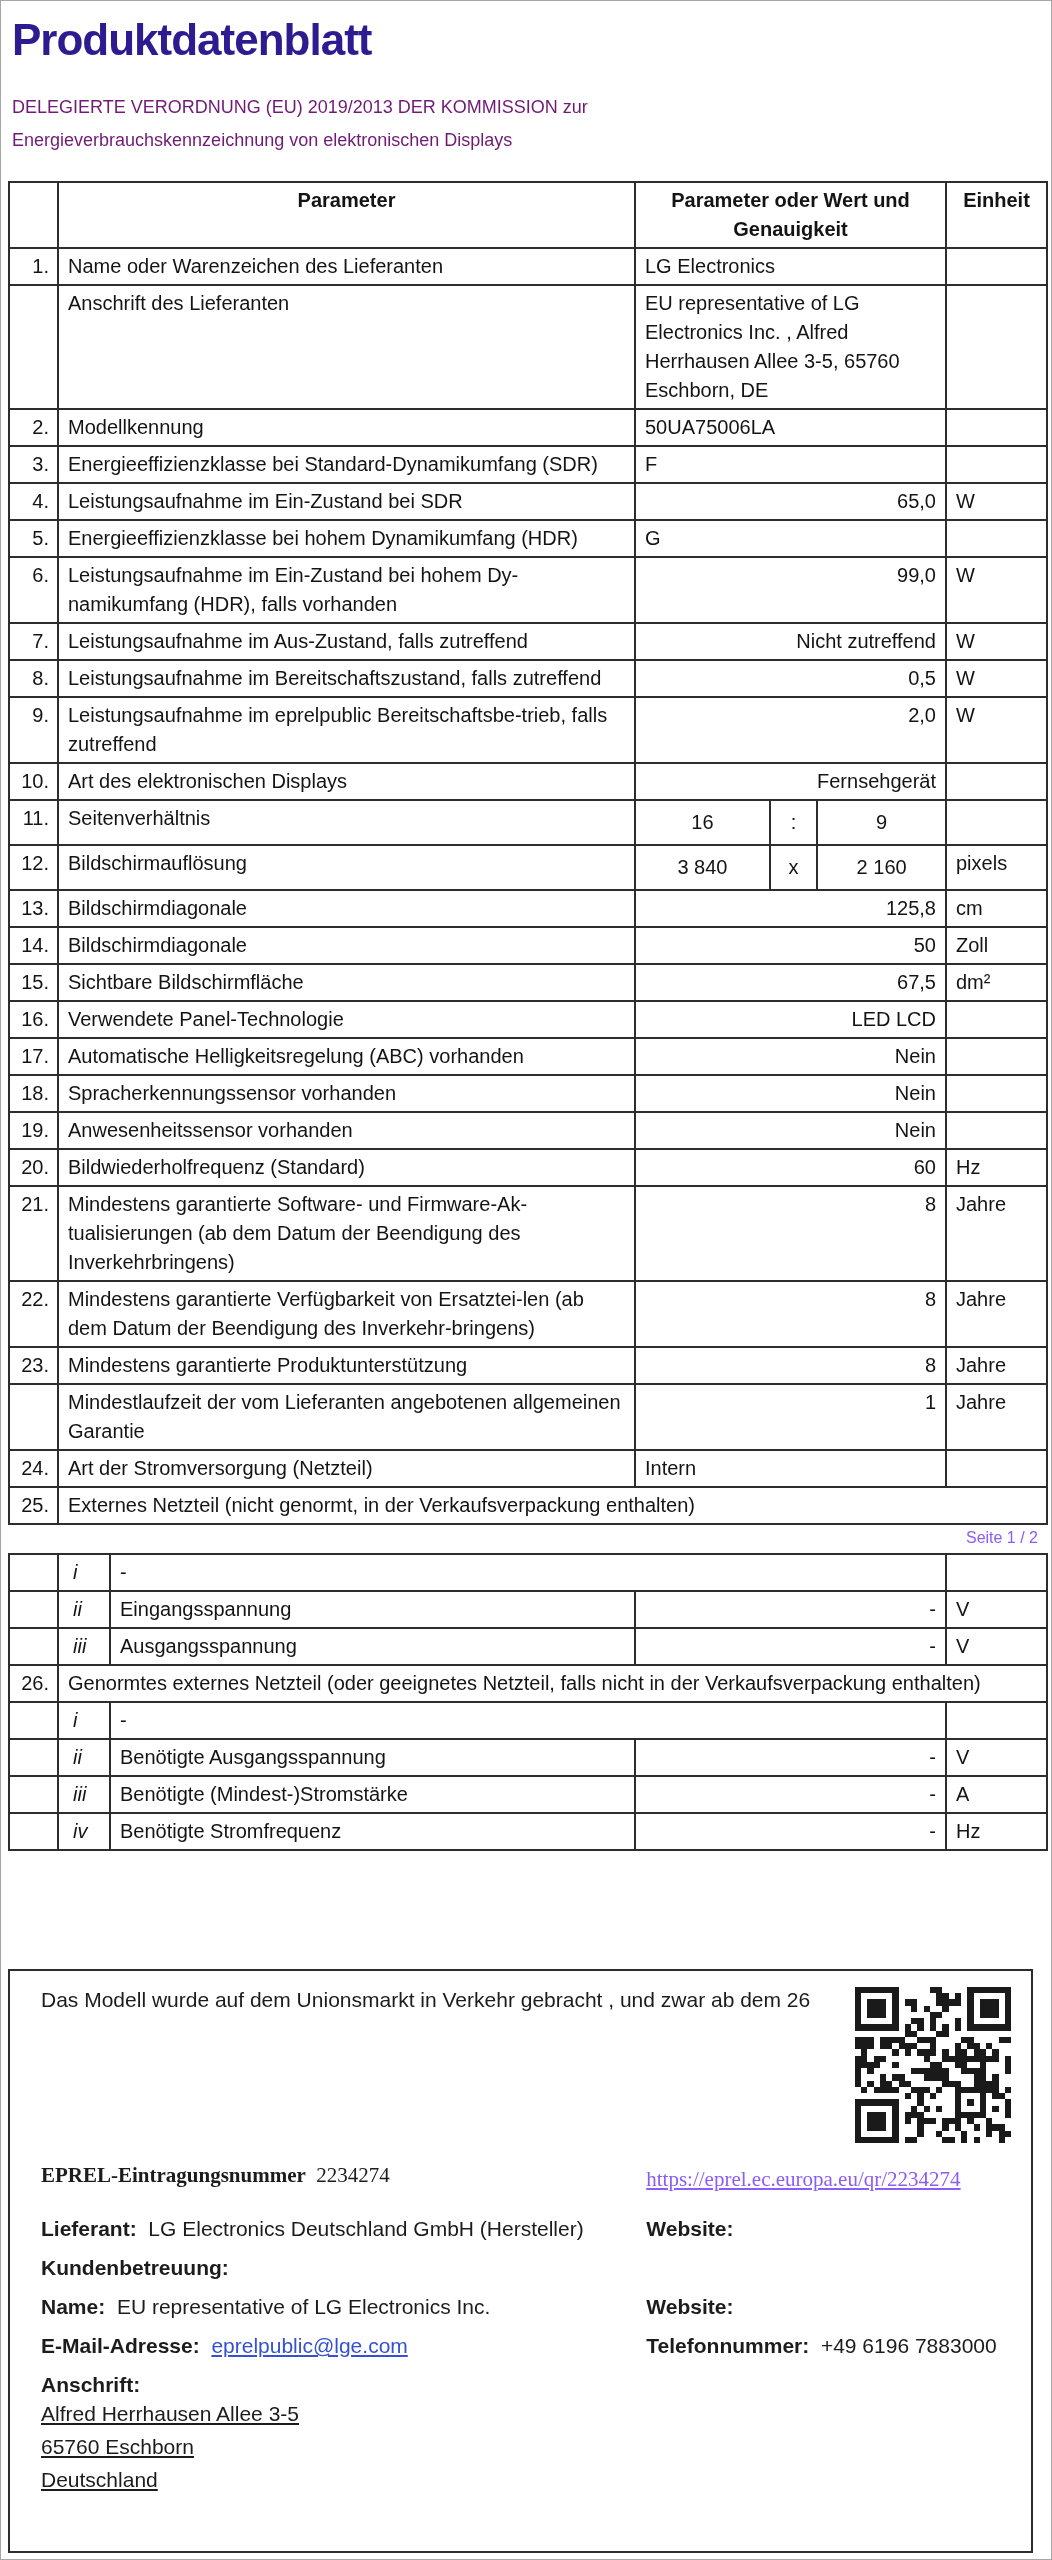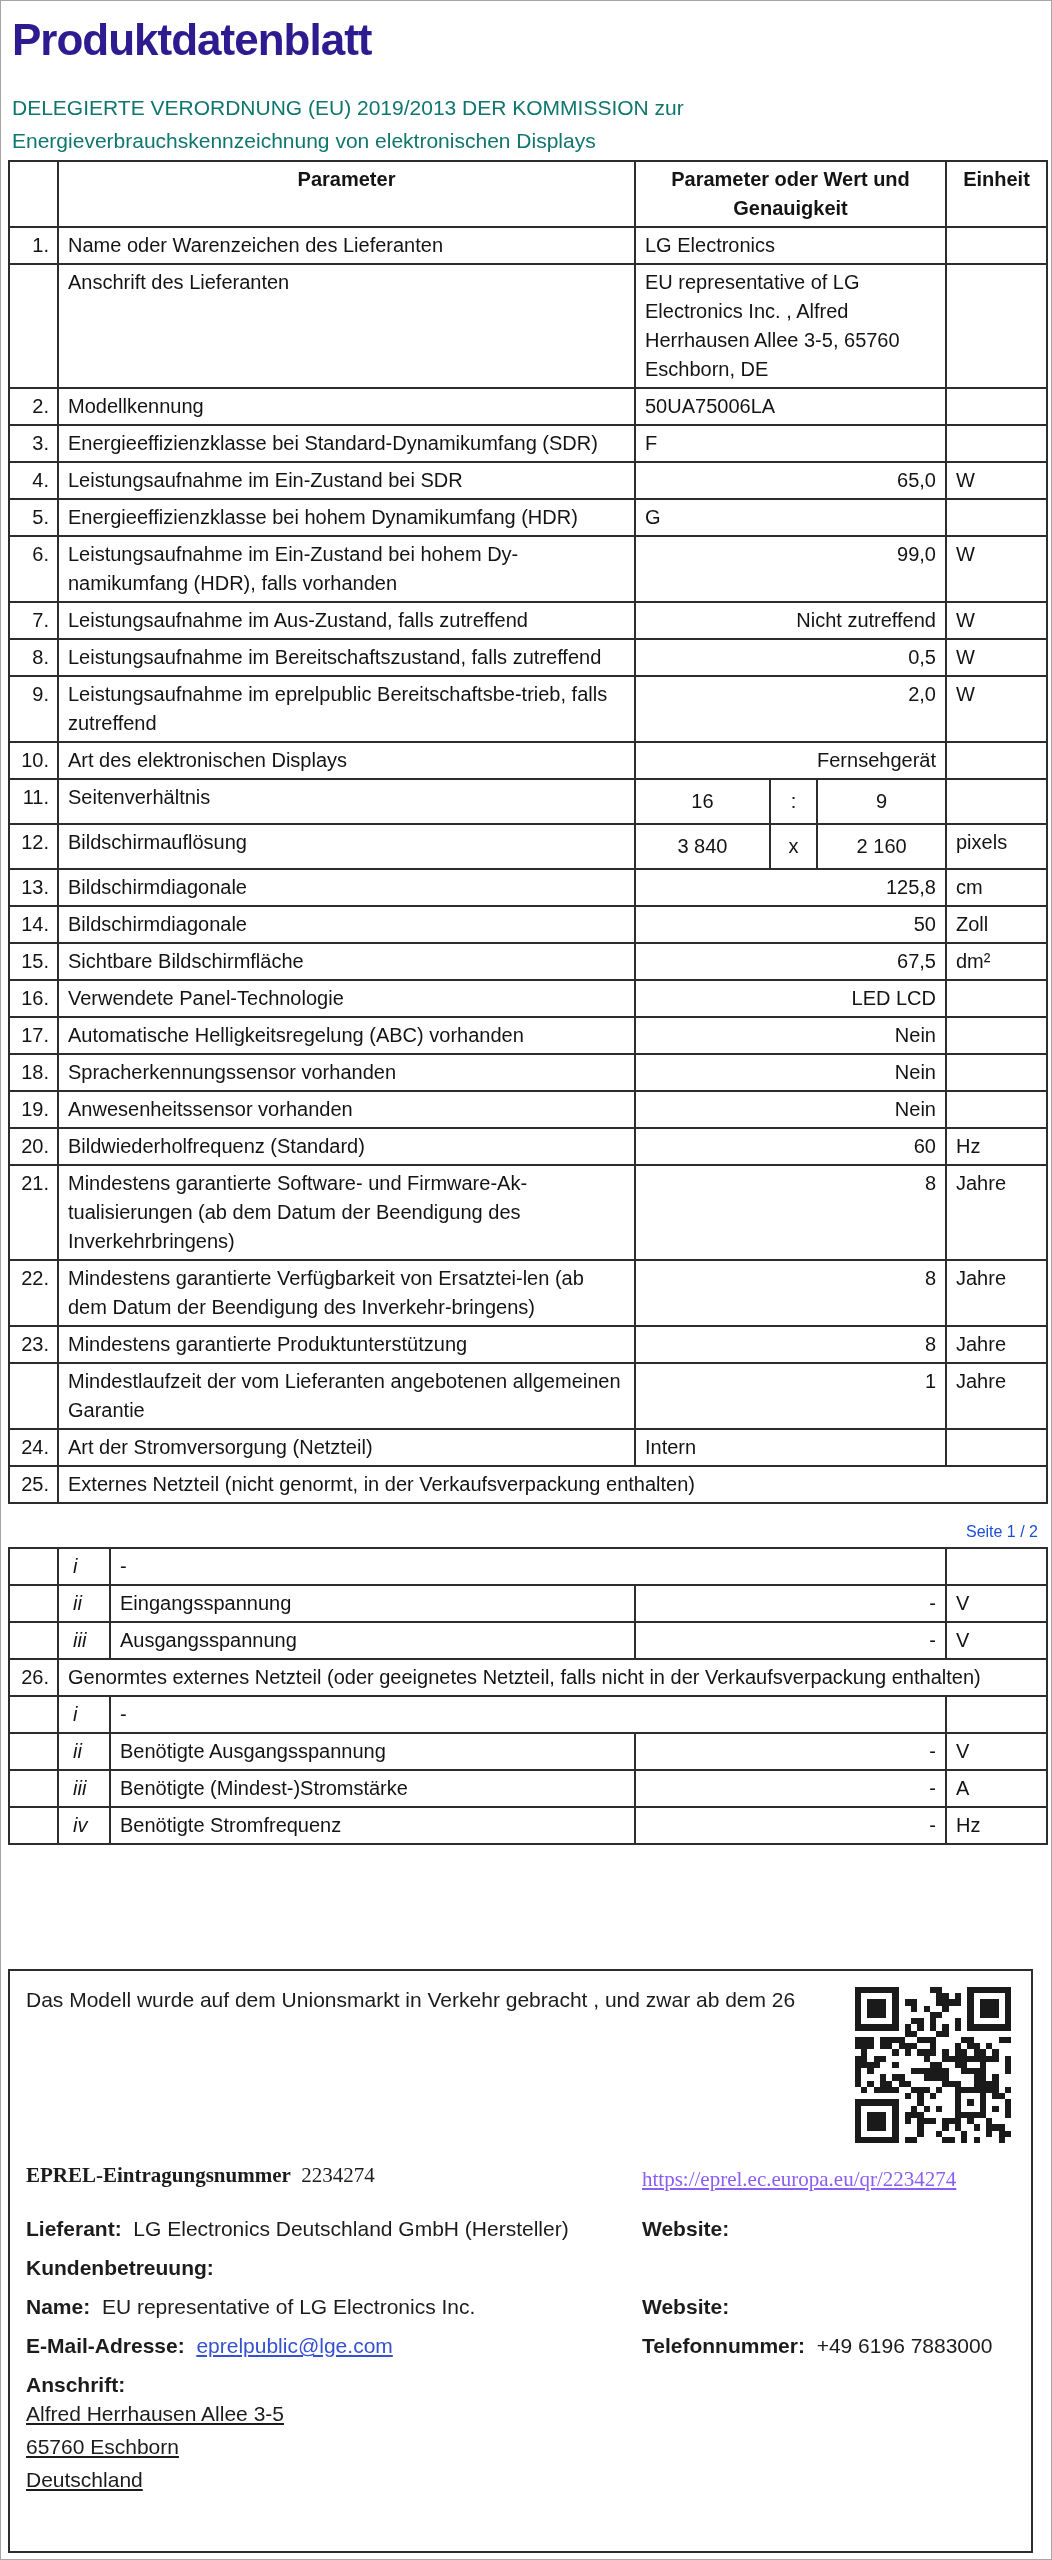--- a/index.html
+++ b/index.html
@@ -1,32 +1,32 @@
 <!DOCTYPE html>
 <html><head>
 <meta charset="utf-8">
 <style>
   html,body{margin:0;padding:0;background:#e8e8e8;}
   body{width:1052px;height:2560px;position:relative;font-family:"Liberation Sans",sans-serif;color:#1c1c1c;overflow:hidden;}
   .page{position:absolute;inset:0;background:#ffffff;border:1px solid #a6a6a6;box-sizing:border-box;padding:10px 7px 0 7px;}
   .title{font-size:44px;font-weight:bold;color:#2d1b8f;margin:4px 0 26px 4px;letter-spacing:-1px;}
-  .subtitle{font-size:21px;line-height:33px;margin:0 0 3px 4px;color:#0f766e;}
+  .subtitle{font-size:18px;line-height:33px;margin:0 0 24px 4px;color:#701a75;}
   table{border-collapse:collapse;table-layout:fixed;width:1038px;font-size:20px;line-height:29px;color:#141414;}
   td,th{border:2px solid #2d2d2d;padding:3px 9px;vertical-align:top;word-wrap:break-word;}
   th{font-weight:bold;text-align:center;}
   td.num{text-align:right;padding-right:8px;}
   td.roman{font-style:italic;padding-left:14px;}
   td.vl{text-align:left;}
   td.vr{text-align:right;}
   td.vparts{padding:0;}
   .vp{display:flex;}
   .vp span{display:block;text-align:center;padding:7px 0;}
   .vp .a{width:43%;} .vp .b{width:16%;border-left:2px solid #2d2d2d;border-right:2px solid #2d2d2d;box-sizing:border-box;} .vp .c{width:41%;}
-  .page-marker{font-size:16px;text-align:right;padding:19px 6px 6px 0;color:#1d4ed8;}
-  .info-box{position:absolute;left:7px;right:18px;bottom:6px;height:584px;border:2px solid #2d2d2d;box-sizing:border-box;padding:14px 16px;font-size:21px;}
+  .page-marker{font-size:16px;text-align:right;padding:4px 6px 6px 0;color:#8b5cf6;}
+  .info-box{position:absolute;left:7px;right:18px;bottom:6px;height:584px;border:2px solid #2d2d2d;box-sizing:border-box;padding:14px 31px;font-size:21px;}
   .m-text{white-space:nowrap;overflow:hidden;max-width:835px;line-height:30px;}
   .qr{position:absolute;top:16px;right:20px;width:156px;height:156px;background:#fff;}
   .frow{display:flex;align-items:flex-start;}
   .fl{width:616px;} .fr{width:360px;}
   .lbl{font-weight:bold;}
   .lnk{color:#8b5cf6;text-decoration:underline;word-break:break-all;display:inline-block;max-width:335px;line-height:32px;}
   .email{color:#3451d1;text-decoration:underline;}
   .addr{line-height:33px;text-decoration:underline;}
   .mt150{margin-top:148px;font-family:Liberation Serif, serif;} .mt22{margin-top:22px;} .mt14{margin-top:15px;}
 </style>

